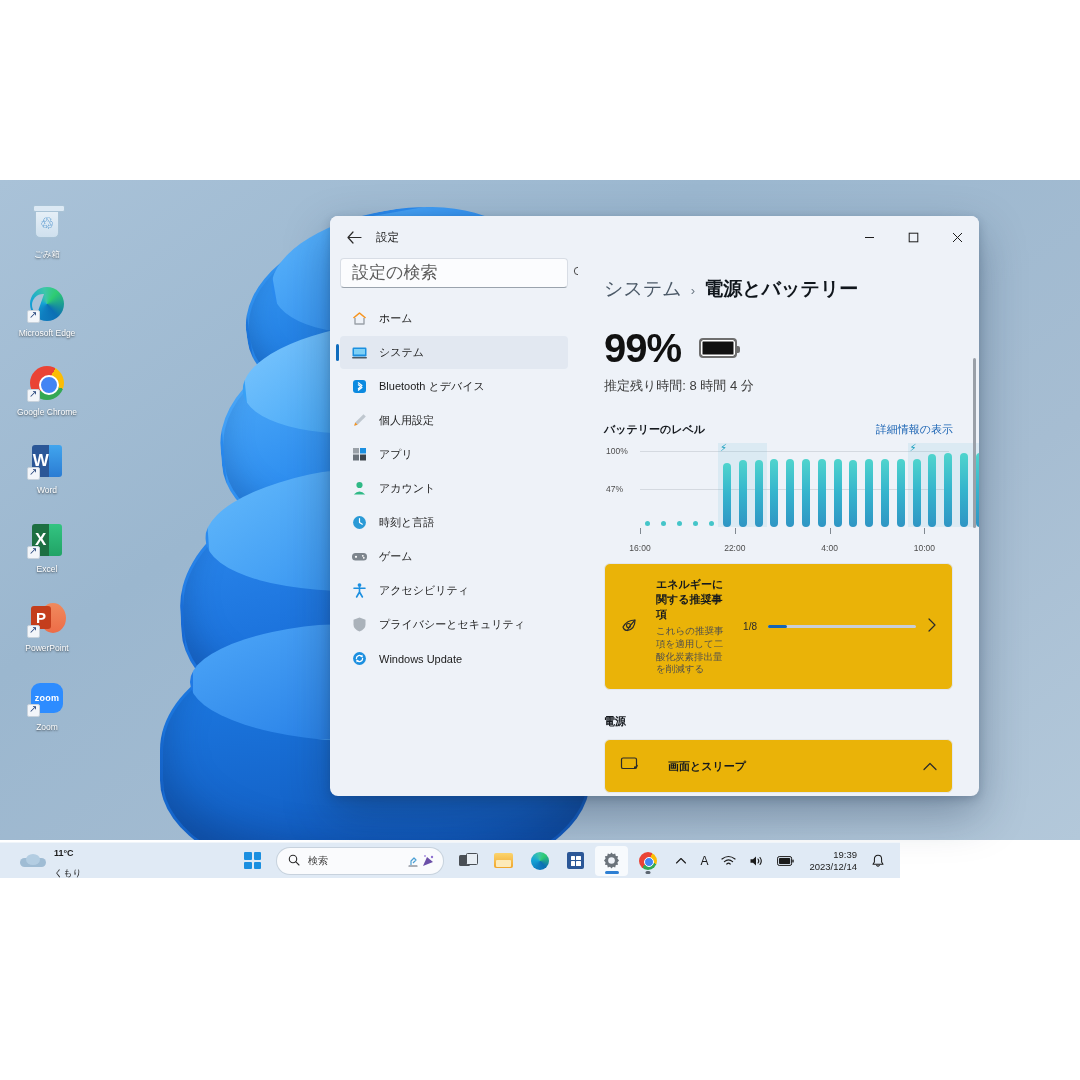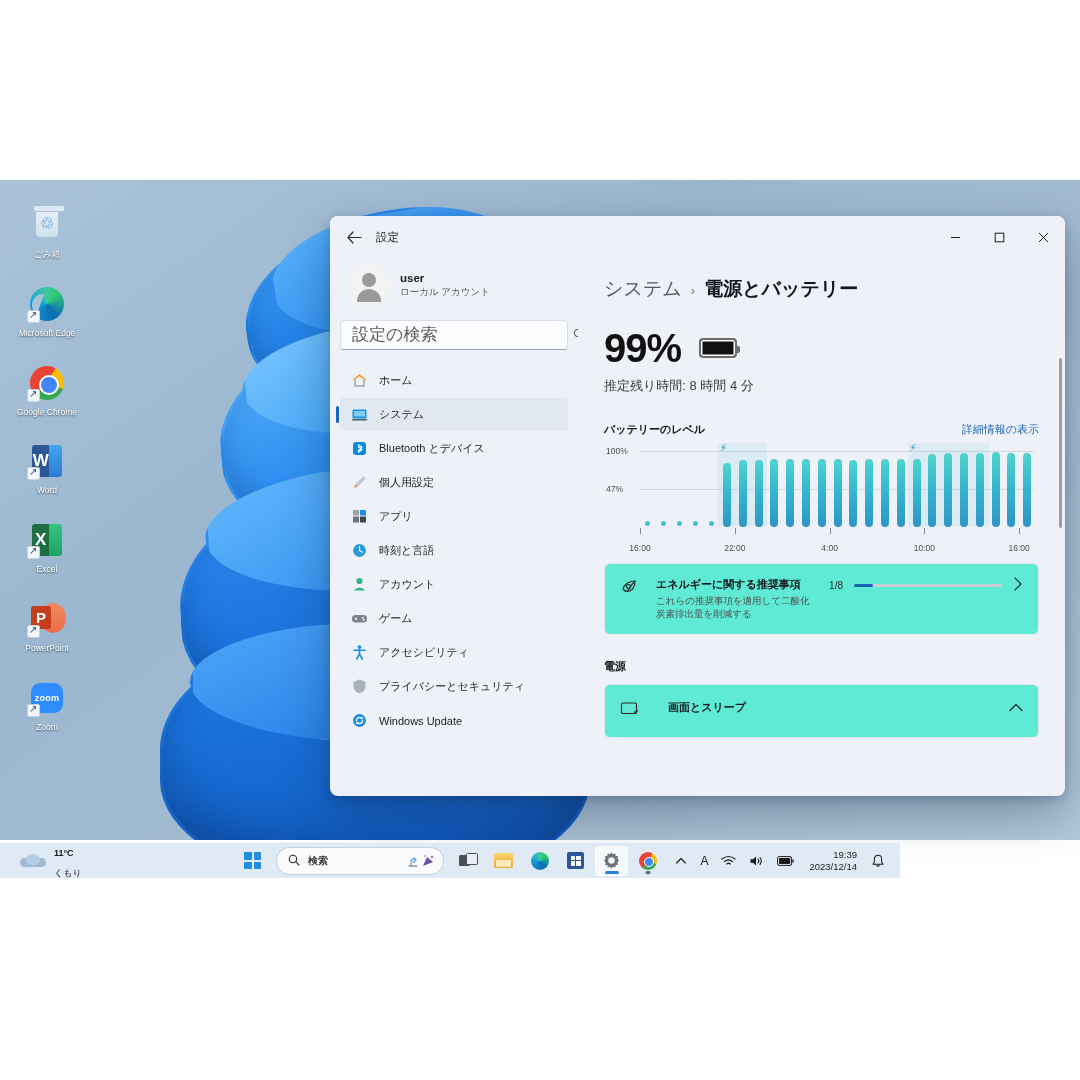--- a/index.html
+++ b/index.html
@@ -150,21 +150,21 @@
     display:flex; align-items:center; justify-content:center;
   }
   .ic-zoom {
     position:absolute; left:4px; top:5px; width:32px; height:30px; border-radius:9px;
     background:#2d8cff; color:#fff; font-size:9px; font-weight:bold;
     display:flex; align-items:center; justify-content:center; letter-spacing:.3px;
   }
 
   
   #settings-window {
-    position: absolute; left: 330px; top: 216px; width: 735px; height: 580px;
+    position: absolute; left: 330px; top: 216px; width: 649px; height: 580px;
     background: #eef2f8; border-radius: 8px; overflow: hidden; z-index: 6;
     box-shadow: 0 18px 45px rgba(20,40,70,.35), 0 3px 10px rgba(20,40,70,.22);
     display: flex; flex-direction: column;
   }
   .titlebar {
     height: 42px; flex: none; display: flex; align-items: center;
     background: #eef2f8; position: relative;
   }
   .back-btn {
     width: 32px; height: 28px; margin-left: 8px; border-radius: 4px;
@@ -266,22 +266,22 @@
   }
   .dot {
     position: absolute; bottom: 1px; width: 5px; height: 5px; border-radius: 50%;
     background: #44c5c9;
   }
   .xtick { position: absolute; bottom: -26px; font-size: 8.5px; color: #4d4d4d; transform: translateX(-50%); white-space: nowrap; }
   .xtick-mark { position: absolute; bottom: 0; width: 1px; height: 6px; background: #808890; }
 
   
   .card {
-    background: #5eead4; border: 1px solid #e3e7ed; border-radius: 6px;
-    display: flex; align-items: flex-start; padding: 13px 15px; gap: 14px;
+    background: #eab308; border: 1px solid #e3e7ed; border-radius: 6px;
+    display: flex; align-items: center; padding: 13px 15px; gap: 14px;
     cursor: pointer; margin-top: 10px;
   }
   .card-ic { width: 22px; height: 22px; flex: none; color: #2b2b2b; }
   .card-txt { flex: 1; min-width: 0; }
   .card-title { font-size: 11px; font-weight: bold; color: #15191e; }
   .card-sub { font-size: 9.5px; color: #4e4e4e; margin-top: 3px; line-height: 1.35; max-width: 210px; }
   .card-right { display: flex; align-items: center; gap: 11px; }
   .progress-count { font-size: 10px; color: #2b2b2b; }
   .progress-track { width: 148px; height: 3px; border-radius: 2px; background: #c9ced6; position: relative; }
   .progress-fill { position: absolute; left: 0; top: 0; bottom: 0; border-radius: 2px; background: #1464b4; }
@@ -310,21 +310,21 @@
     border-radius:9px; background:#9fbcd4;
   }
   .cloud-ic::after {
     content:""; position:absolute; left:6px; top:1px; width:14px; height:11px;
     border-radius:50%; background:#b3cde2;
   }
   .weather-txt { line-height: 1.2; }
   .weather-temp { font-size: 9px; font-weight: bold; color: #1b1b1b; }
   .weather-cond { font-size: 9px; color: #1b1b1b; }
 
-  .tb-center { position: absolute; left: 50%; transform: translateX(-50%); display: flex; align-items: center; gap: 3px; font-weight: bold; }
+  .tb-center { position: absolute; left: 50%; transform: translateX(-50%); display: flex; align-items: center; gap: 3px; }
   .tb-btn {
     width: 33px; height: 30px; border-radius: 4px; position: relative;
     display: flex; align-items: center; justify-content: center; cursor: pointer;
   }
   .tb-btn.active { background: rgba(255,255,255,.75); }
   .tb-btn.active::after {
     content:""; position:absolute; bottom:2px; left:50%; transform:translateX(-50%);
     width:14px; height:2.5px; border-radius:2px; background:#2d7fd3;
   }
   .tb-btn.running::after {
@@ -467,27 +467,20 @@
         <svg width="11" height="11" viewBox="0 0 11 11">
             <path d="M1 1 L10 10 M10 1 L1 10" stroke="currentColor" stroke-width="1"></path>
           </svg>
       </div>
     </div>
   </div>
 
   <div class="win-body">
 
     <div class="sidebar">
-      <div class="profile">
-        <div class="avatar"></div>
-        <div>
-          <div class="profile-name">user</div>
-          <div class="profile-sub">ローカル アカウント</div>
-        </div>
-      </div>
 
       <div class="search-box">
         <input type="text" placeholder="設定の検索" style="">
         <span class="search-ic">
           <svg width="12" height="12" viewBox="0 0 12 12" fill="none">
               <circle cx="5" cy="5" r="3.7" stroke="#4a4a4a" stroke-width="1"></circle>
               <path d="M7.9 7.9 L11 11" stroke="#4a4a4a" stroke-width="1" stroke-linecap="round"></path>
             </svg>
         </span>
       </div>
@@ -537,34 +530,34 @@
                 <rect x="9" y="8.5" width="6" height="6" fill="#3d444b"></rect>
                 <rect x="2" y="2" width="6" height="5.5" fill="#9aa1a8"></rect>
                 <rect x="9" y="2" width="6" height="5.5" fill="#1b8fe0"></rect>
               </svg>
           </span>
           <span class="nav-label">アプリ</span>
         </div>
         <div class="nav-item">
           <span class="nav-ic">
             <svg width="17" height="17" viewBox="0 0 17 17" fill="none">
+                <circle cx="8.5" cy="5" r="3.1" fill="#2fb986"></circle>
+                <path d="M2.8 14.5 Q8.5 8.6 14.2 14.5 Z" fill="#2fb986"></path>
+              </svg>
+          </span>
+          <span class="nav-label">アカウント</span>
+        </div>
+        <div class="nav-item">
+          <span class="nav-ic">
+            <svg width="17" height="17" viewBox="0 0 17 17" fill="none">
                 <circle cx="8.5" cy="8.5" r="6.4" fill="#2a9ad6"></circle>
                 <path d="M8.5 8.5 V4.6 M8.5 8.5 L11.3 10.2" stroke="#fff" stroke-width="1.2" stroke-linecap="round"></path>
               </svg>
           </span>
           <span class="nav-label">時刻と言語</span>
-        </div>
-        <div class="nav-item">
-          <span class="nav-ic">
-            <svg width="17" height="17" viewBox="0 0 17 17" fill="none">
-                <circle cx="8.5" cy="5" r="3.1" fill="#2fb986"></circle>
-                <path d="M2.8 14.5 Q8.5 8.6 14.2 14.5 Z" fill="#2fb986"></path>
-              </svg>
-          </span>
-          <span class="nav-label">アカウント</span>
         </div>
         <div class="nav-item">
           <span class="nav-ic">
             <svg width="17" height="17" viewBox="0 0 17 17" fill="none">
                 <rect x="1" y="5" width="15" height="7.5" rx="3.5" fill="#7d858d"></rect>
                 <circle cx="5" cy="8.8" r="1.1" fill="#fff"></circle>
                 <circle cx="11.8" cy="7.8" r="0.9" fill="#fff"></circle>
                 <circle cx="12.8" cy="9.8" r="0.9" fill="#fff"></circle>
               </svg>
           </span>

